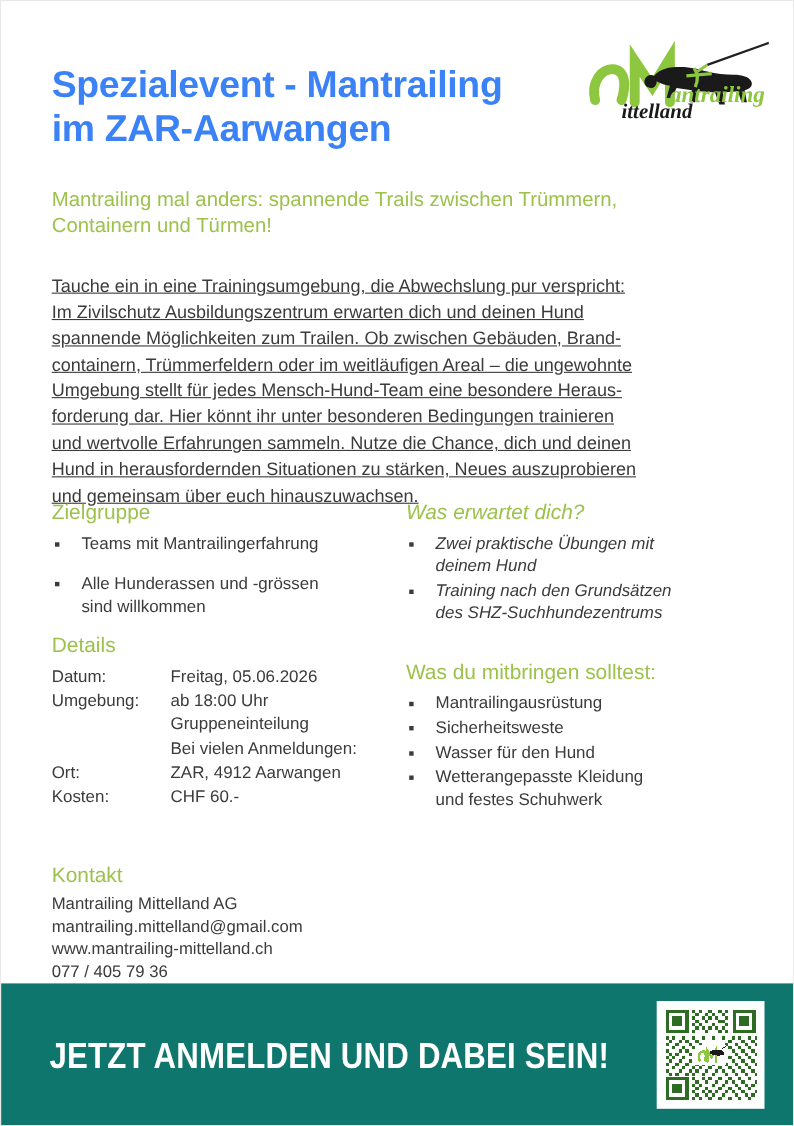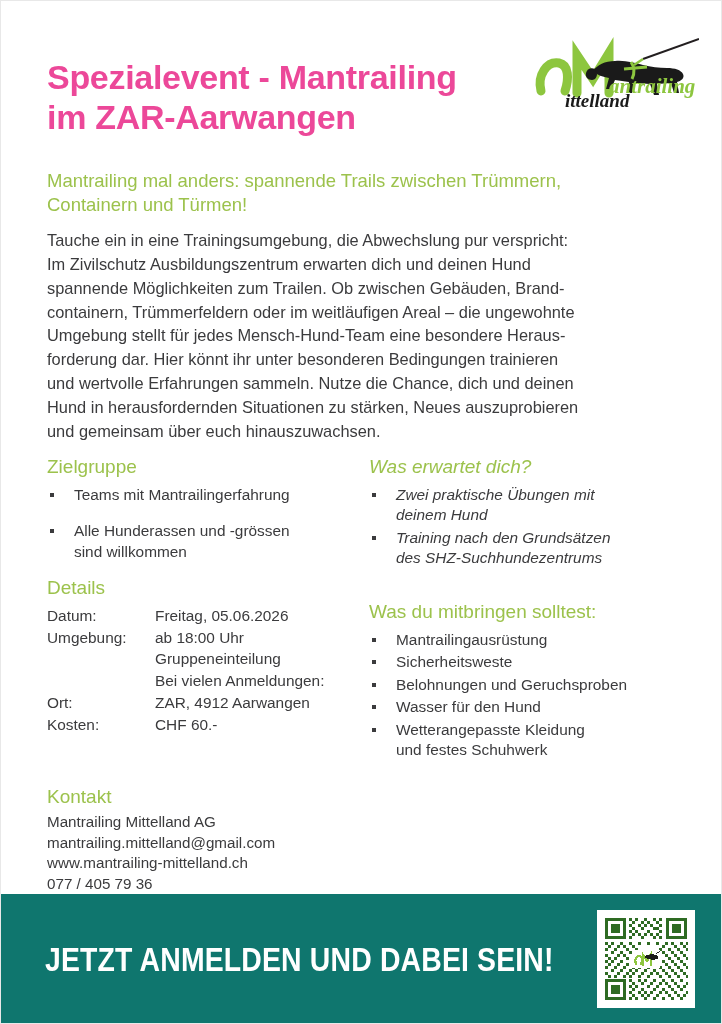--- a/index.html
+++ b/index.html
@@ -25,21 +25,21 @@
   .header {
     position: absolute;
     left: 46px;
     top: 56px;
     right: 20px;
   }
   .title {
     font-size: 34px;
     font-weight: bold;
     line-height: 1.18;
-    color: #ec4899;
+    color: #3b82f6;
     letter-spacing: -0.3px;
     margin: 0;
     max-width: 470px;
   }
   .title .line { display: block; }
 
   .subtitle {
     margin-top: 32px;
     font-size: 18.5px;
     line-height: 1.28;
@@ -54,25 +54,26 @@
     right: 22px;
     top: 34px;
     width: 168px;
     height: 76px;
   }
 
   
   .intro {
     position: absolute;
     left: 46px;
-    top: 228px;
+    top: 248px;
     width: 620px;
     font-size: 16.4px;
     line-height: 1.455;
     color: #3b3b3d;
+    text-decoration: underline;
   }
   .intro .line { display: block; white-space: pre; }
 
   
   .block {
     position: absolute;
   }
   .block.col-left  { left: 46px; width: 312px; }
   .block.col-right { left: 368px; width: 320px; }
 
@@ -288,23 +289,20 @@
   </div>
 
   <div class="block col-right" style="top:600px;">
     <div class="sec-head">Was du mitbringen solltest:</div>
     <ul class="bullets">
       <li>
         <span>Mantrailingausrüstung</span>
       </li>
       <li>
         <span>Sicherheitsweste</span>
-      </li>
-      <li>
-        <span>Belohnungen und Geruchsproben</span>
       </li>
       <li>
         <span>Wasser für den Hund</span>
       </li>
       <li>
         <span>Wetterangepasste Kleidung</span>
         <span class="sub">und festes Schuhwerk</span>
       </li>
     </ul>
   </div>

